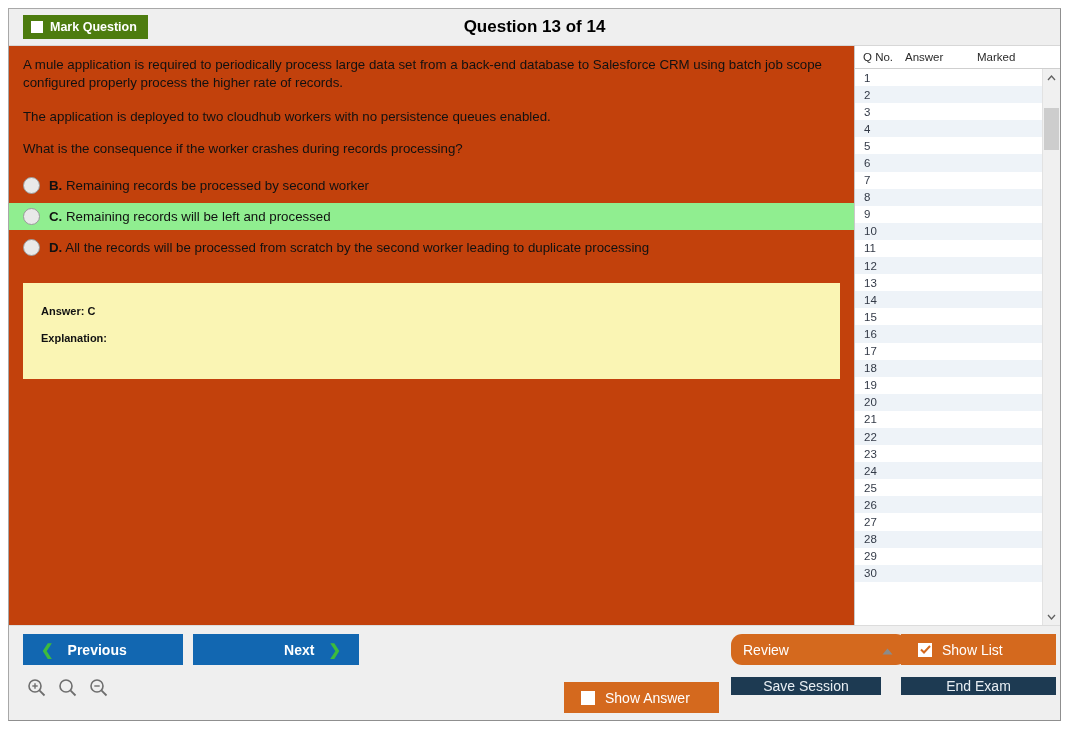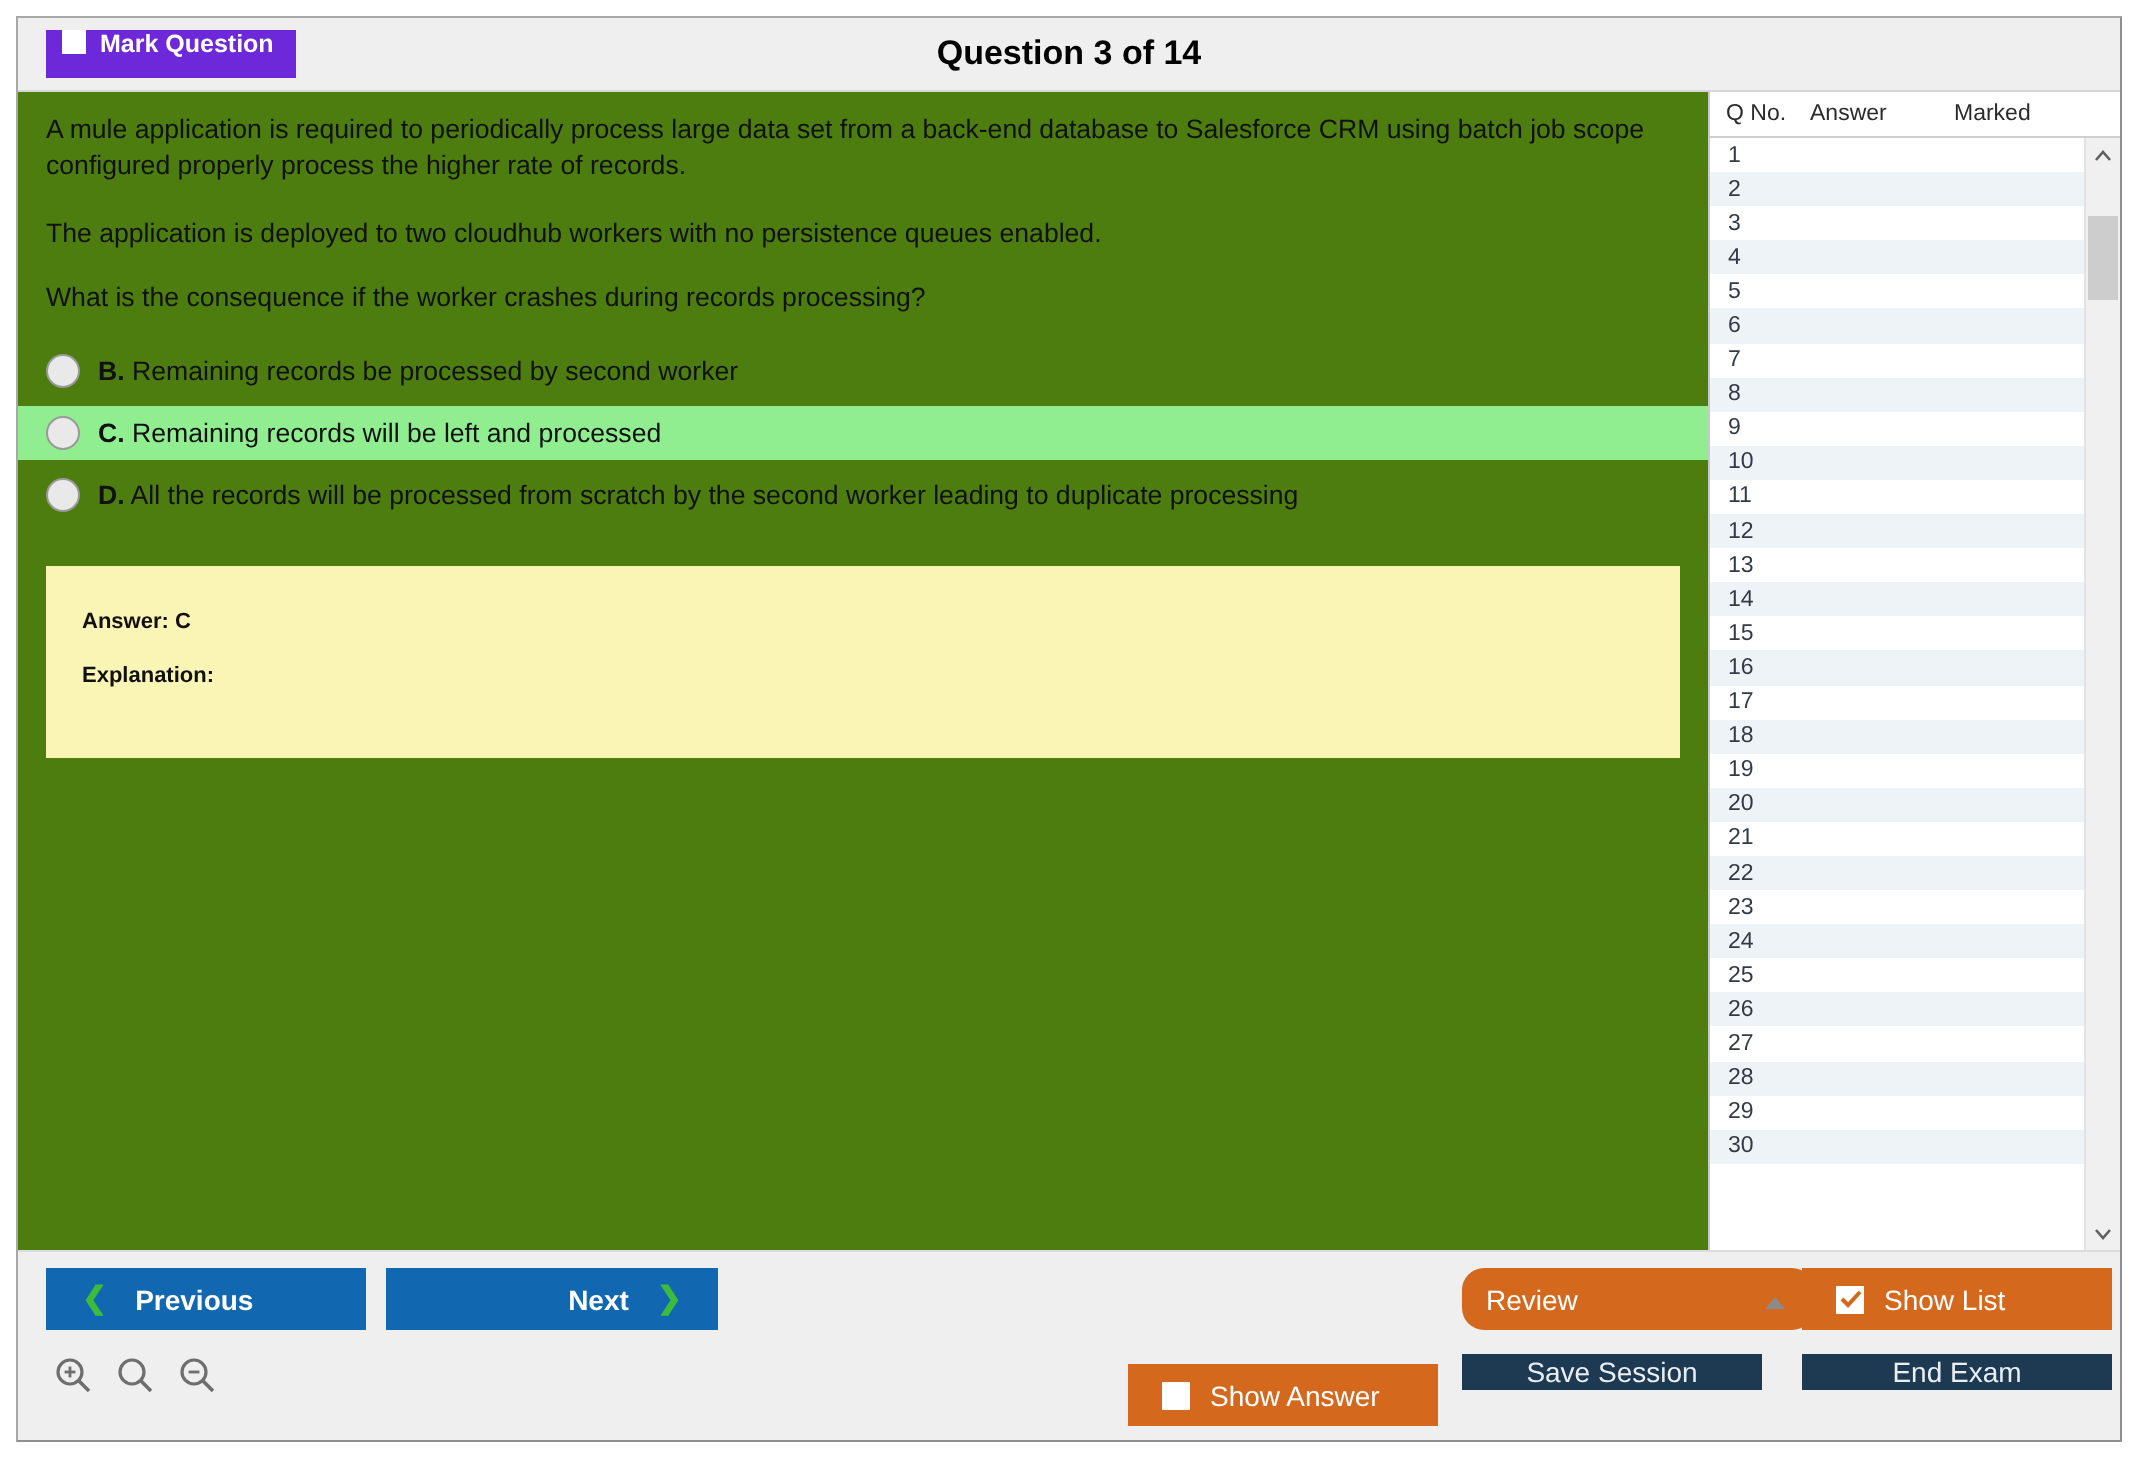--- a/index.html
+++ b/index.html
@@ -65,26 +65,26 @@
     height: 36px;
     background: #efefef;
     flex: none;
     position: relative;
     display: flex;
     align-items: center;
   }
   .mark-btn {
     margin-left: 14px;
     height: 24px;
-    background: #6d28d9;
+    background: #4d7c0f;
     color: #ffffff;
     font-size: 12.5px;
     font-weight: bold;
     display: flex;
-    align-items: flex-start;
+    align-items: center;
     padding: 0 11px 0 8px;
     gap: 7px;
     border: none;
     cursor: pointer;
     white-space: nowrap;
   }
   .mark-box {
     width: 12px;
     height: 12px;
     background: #ffffff;
@@ -106,21 +106,21 @@
   .bodywrap {
     flex: 1;
     display: flex;
     min-height: 0;
     background: #ffffff;
     position: relative;
   }
   .leftpane {
     width: 845px;
     flex: none;
-    background: #4d7c0f;
+    background: #c2410c;
     border-top: 1px solid #d7d7d7;
     position: relative;
     overflow: hidden;
   }
   .qtext-area { padding: 10px 14px 0 14px; }
   .qpara {
     font-size: 13.3px;
     color: #111111;
     line-height: 1.35;
     margin: 0 0 14px 0;
@@ -303,21 +303,21 @@
 
 <div id="app">
   <div class="window">
 
 
     <div class="headerband">
       <button class="mark-btn">
         <span class="mark-box"></span>
         <span>Mark Question</span>
       </button>
-      <div class="qtitle">Question 3 of 14</div>
+      <div class="qtitle">Question 13 of 14</div>
     </div>
 
     <div class="bodywrap">
 
       <div class="leftpane">
         <div class="qtext-area">
           <p class="qpara">A mule application is required to periodically process large data set from a back-end database to Salesforce CRM using batch job scope configured properly process the higher rate of records.</p>
           <p class="qpara">The application is deployed to two cloudhub workers with no persistence queues enabled.</p>
           <p class="qpara">What is the consequence if the worker crashes during records processing?</p>
         </div>

